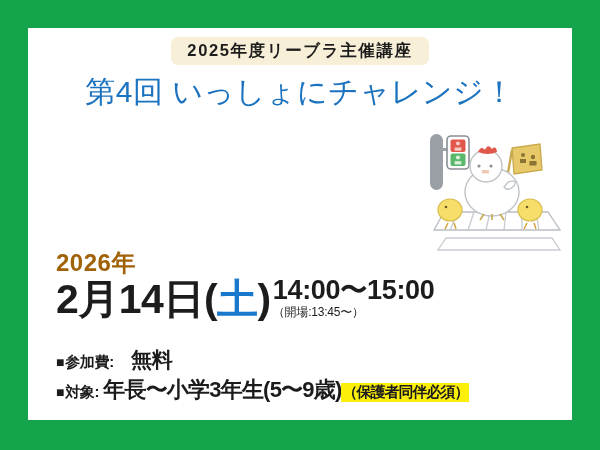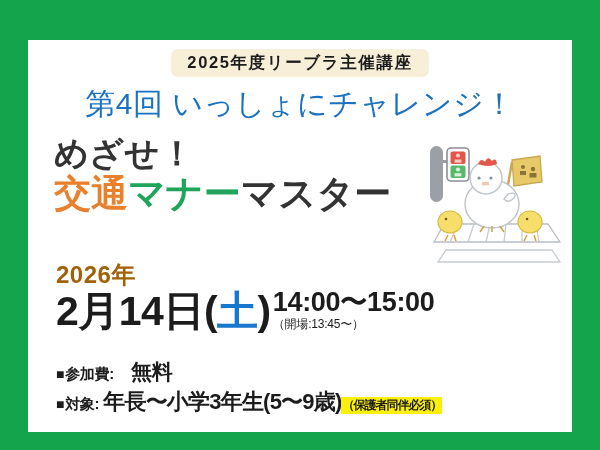--- a/index.html
+++ b/index.html
@@ -6,21 +6,21 @@
   body{
     width:600px;height:450px;overflow:hidden;
     background:#14A44B;
     font-family:"Liberation Sans","DejaVu Sans",sans-serif;
   }
   #poster{
     position:relative;width:600px;height:450px;
     background:#14A44B;box-sizing:border-box;
   }
   #panel{
-    position:absolute;left:28px;top:40px;
+    position:absolute;left:28px;top:28px;
     width:544px;height:392px;
     background:#FFFFFF;
     box-sizing:border-box;
     overflow:hidden;
   }
   
   .badge-row{
     position:absolute;left:0;top:9px;width:100%;
     text-align:center;
   }
@@ -101,43 +101,37 @@
     position:absolute;left:28px;white-space:nowrap;
     color:#1C1C1C;display:flex;align-items:baseline;
   }
   #fee-line{top:318px;}
   #target-line{top:347px;}
   .lbl{font-size:15px;font-weight:700;letter-spacing:-.3px;}
   .sq{font-size:14px;margin-right:1px;}
   .val-fee{font-size:21px;font-weight:700;margin-left:17px;letter-spacing:-.3px;}
   .val-target{font-size:22px;font-weight:700;margin-left:4px;letter-spacing:-.8px;}
   .note{
-    font-size:12px;font-weight:700;letter-spacing:-1px;
+    font-size:15px;font-weight:700;letter-spacing:-1px;
     background:#FCF00A;color:#1C1C1C;
     padding:0 1px;
   }
 </style>
 </head>
 <body>
 
 <div id="poster">
   <div id="panel">
 
     <div class="badge-row">
       <span class="badge">2025年度リーブラ主催講座</span>
     </div>
 
     <div class="title-blue">第4回 いっしょにチャレンジ！</div>
 
-    <div class="headline">
-      <div class="hl1">めざせ！</div>
-      <div class="hl2">
-        <span class="c-orange">交通</span><span class="c-green">マナー</span><span class="c-dark">マスター</span>
-      </div>
-    </div>
 
     <svg id="illu" viewBox="0 0 152 132">
 
       <rect x="10" y="8" width="13" height="56" rx="6.5" fill="#9AA0A6"></rect>
       <rect x="22" y="22" width="6" height="3" fill="#9AA0A6"></rect>
       <rect x="27" y="10" width="22" height="33" rx="4" fill="#FFFFFF" stroke="#8A8F94" stroke-width="1.6"></rect>
       <rect x="30.5" y="13.5" width="15" height="12.5" rx="2" fill="#E2574C"></rect>
       <circle cx="38" cy="17.5" r="2.1" fill="#F6C9C3"></circle>
       <path d="M34.6 21.5h6.8v3.2h-6.8z" fill="#F6C9C3"></path>
       <rect x="30.5" y="27.5" width="15" height="12.5" rx="2" fill="#59B86A"></rect>

